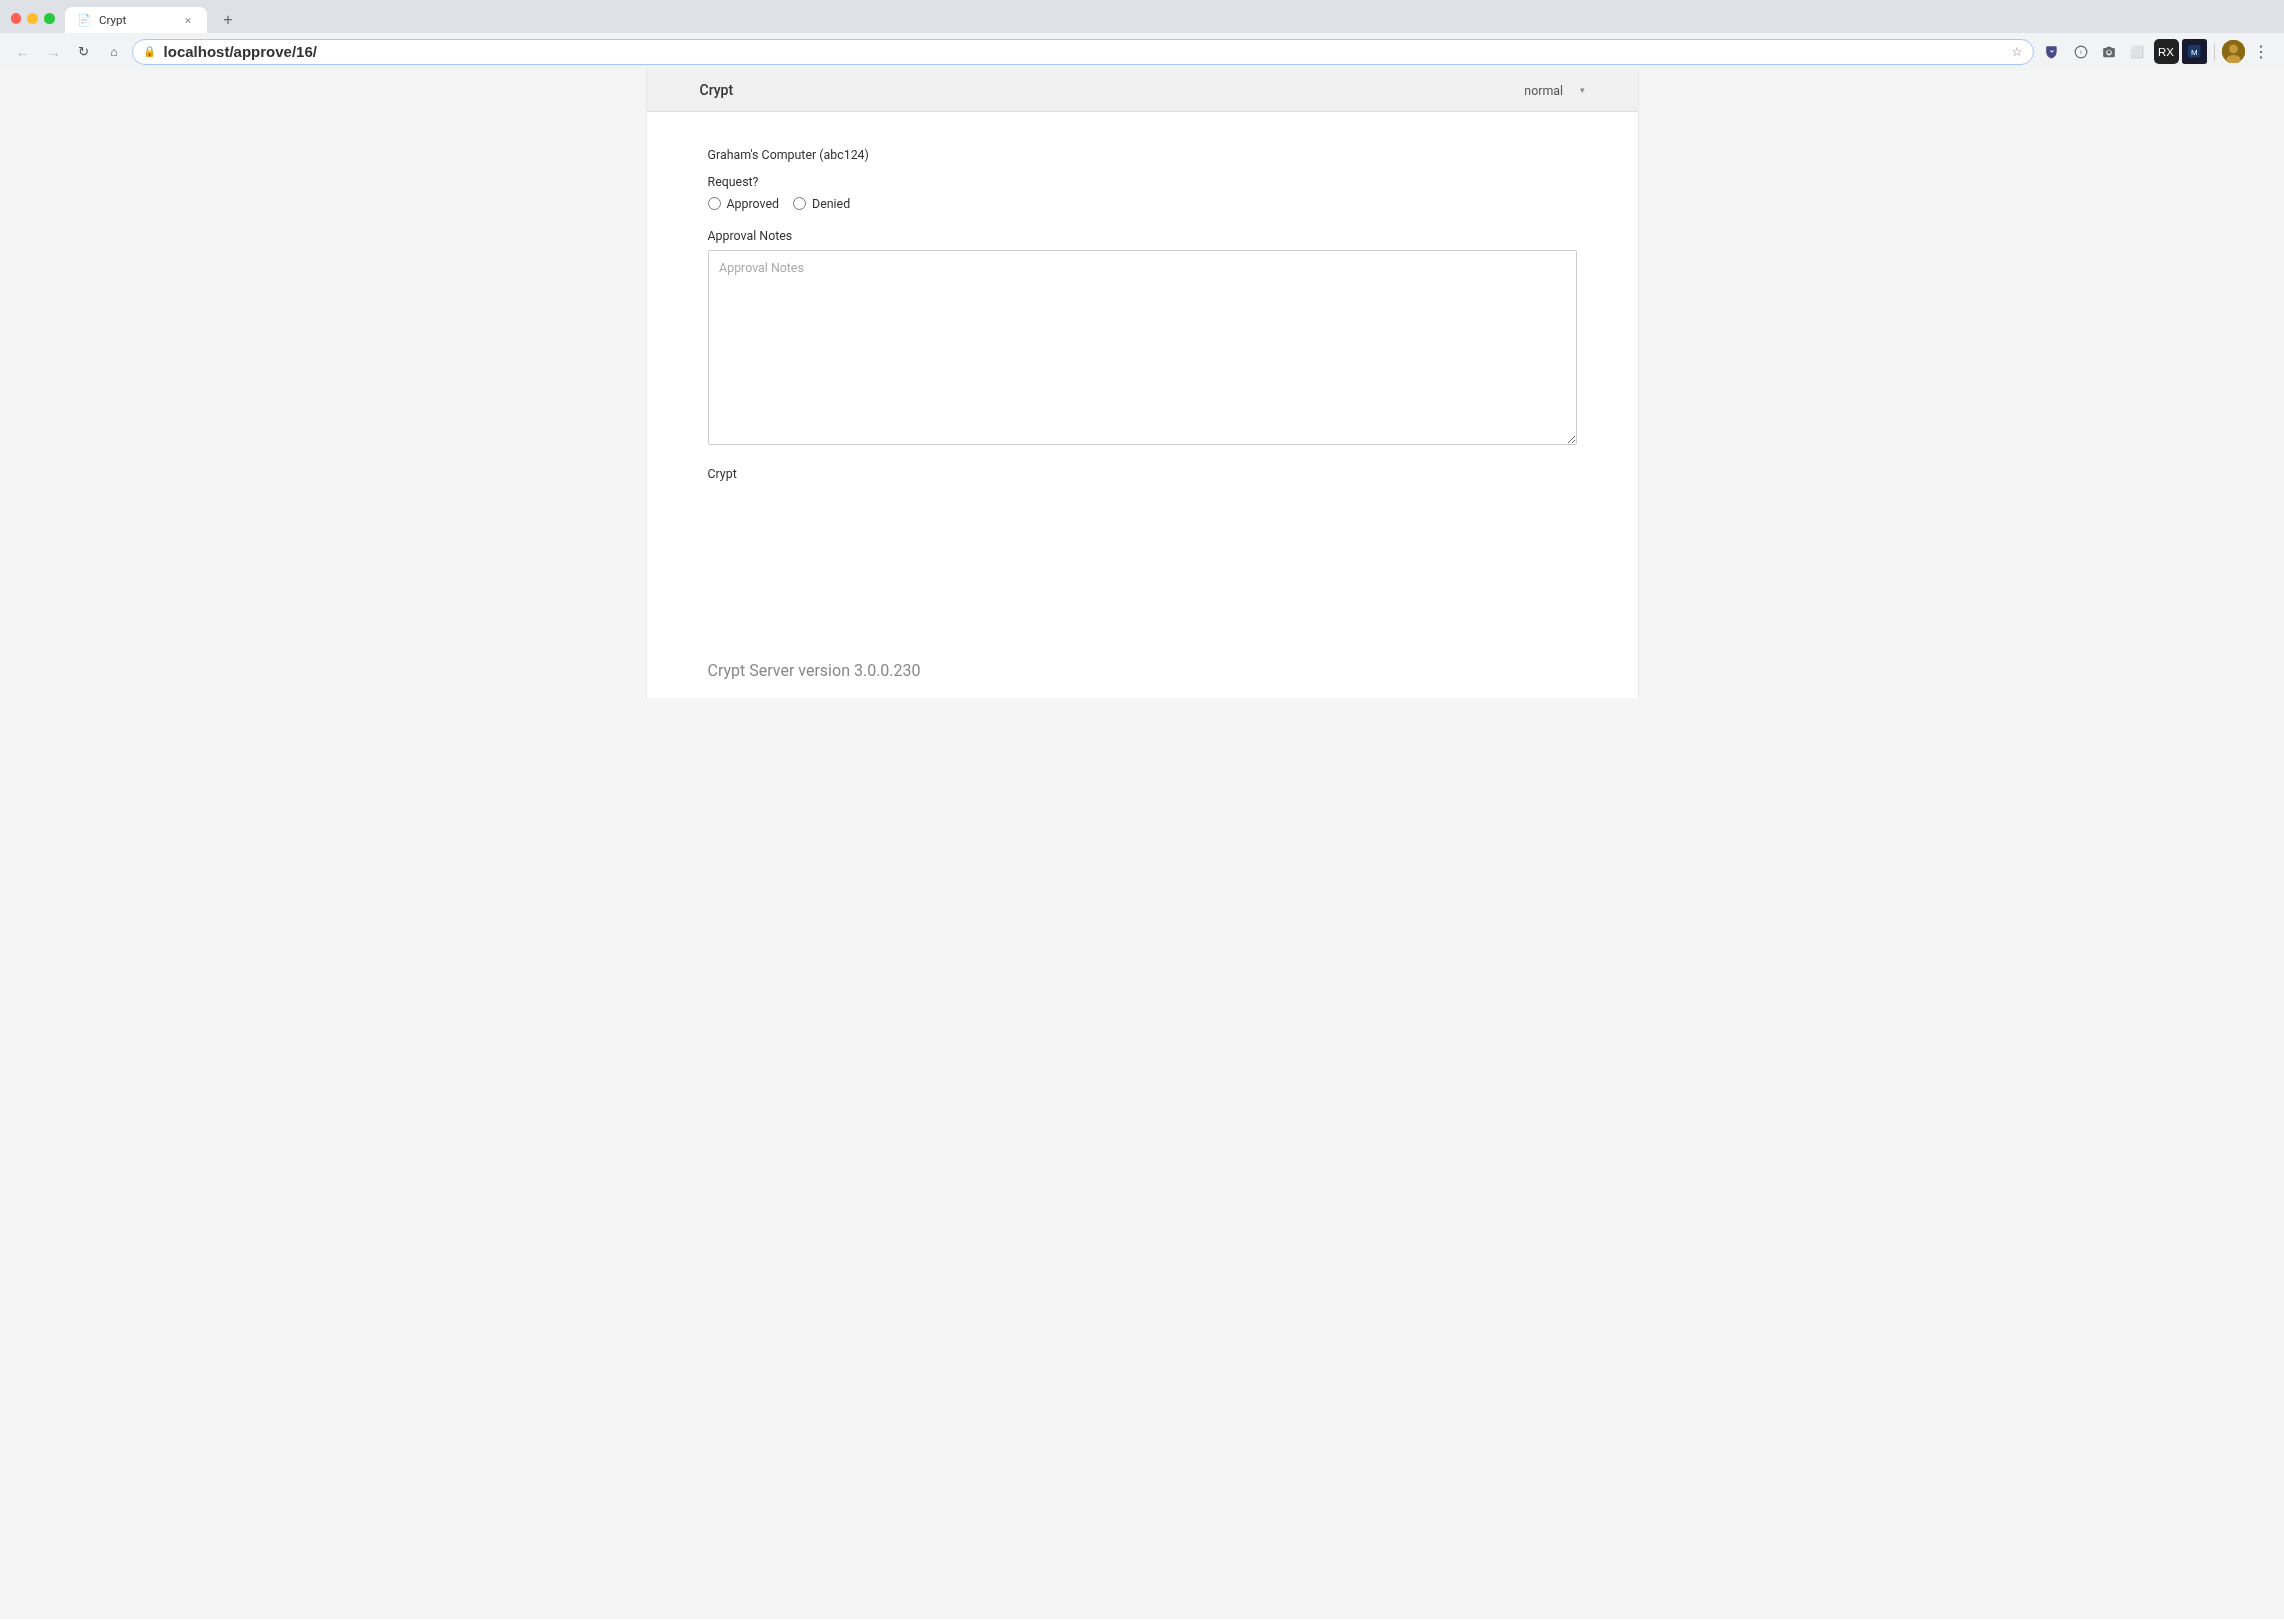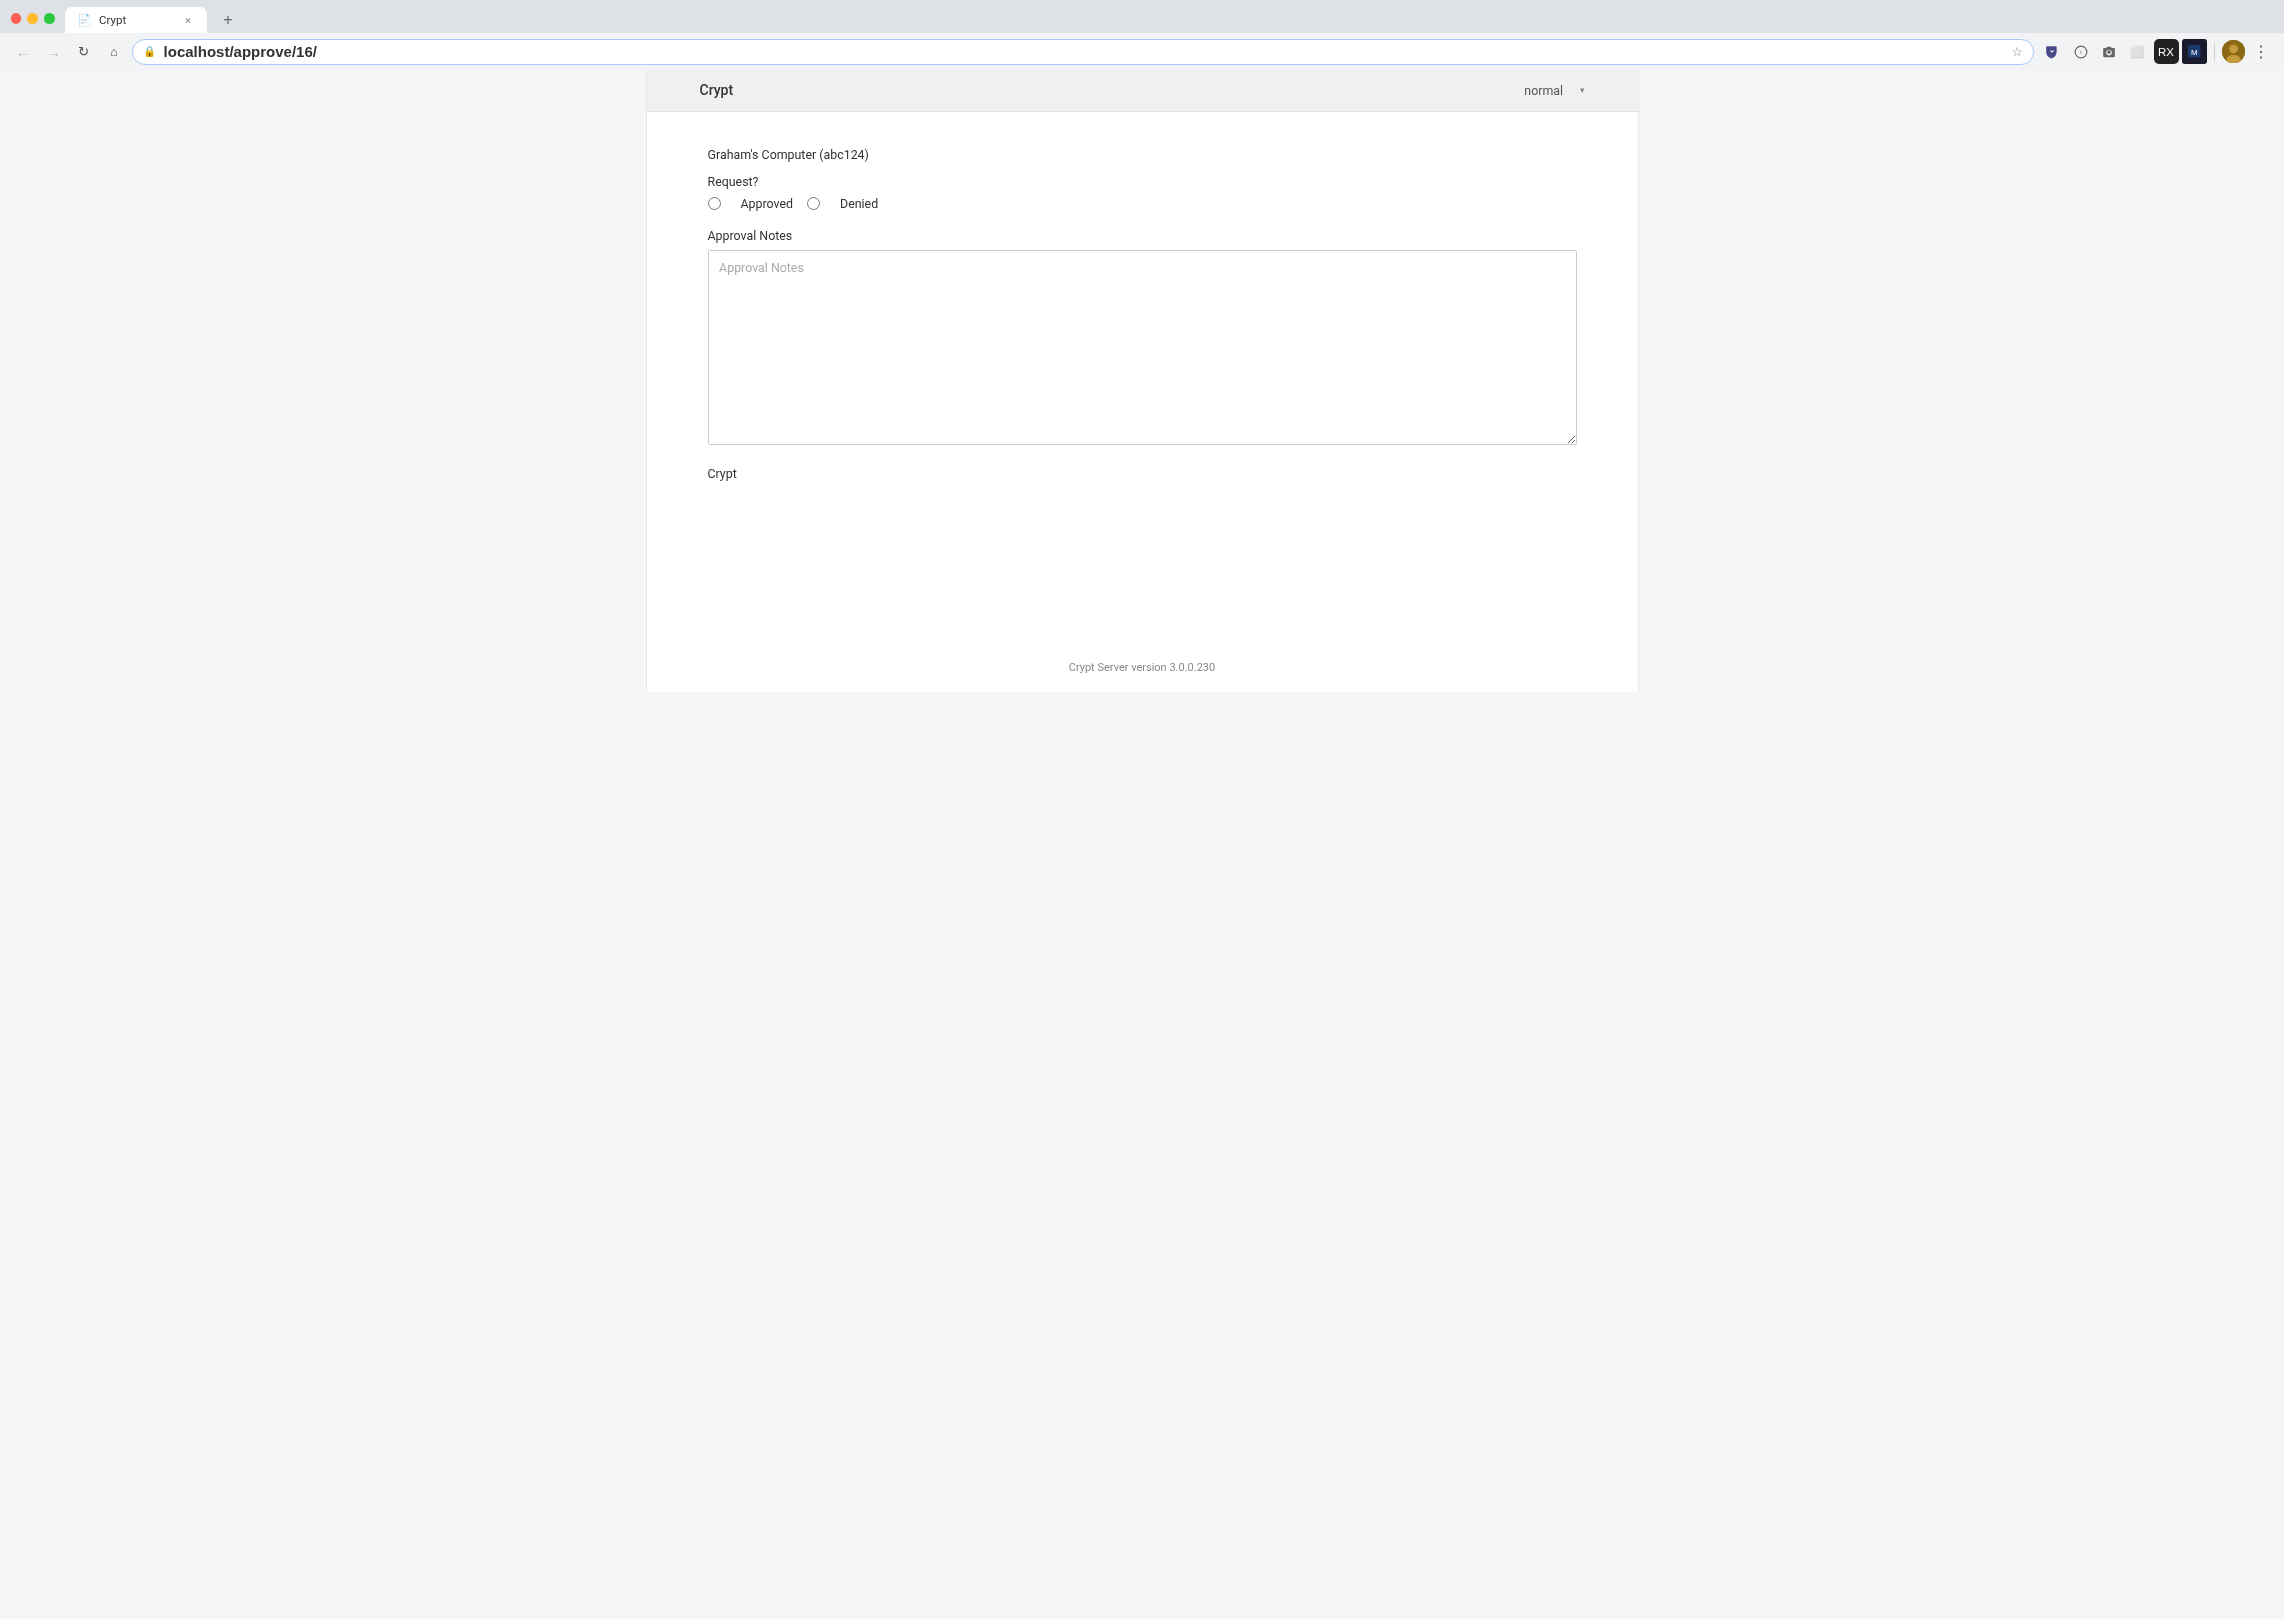--- a/index.html
+++ b/index.html
@@ -162,21 +162,21 @@
 
     .radio-group {
       display: flex;
       align-items: center;
       gap: 14px;
     }
 
     .radio-option {
       display: flex;
       align-items: center;
-      gap: 20px;
+      gap: 6px;
       font-size: 12.4px;
       color: #333;
       cursor: pointer;
     }
 
     .radio-option input[type="radio"] {
       cursor: pointer;
       accent-color: #555;
     }
 
@@ -204,22 +204,22 @@
       color: #333;
       cursor: pointer;
       padding: 0;
       font-family: -apple-system, BlinkMacSystemFont, 'Segoe UI', Roboto, sans-serif;
     }
 
     .page-footer {
       max-width: 975px;
       margin: 0 auto;
       padding: 17.7px 53px;
-      text-align: center;
-      font-size: 11px;
+      text-align: left;
+      font-size: 16px;
       color: #888;
     }
 
     
     .content-area {
       background: #fff;
       border-left: 0.9px solid #e8e8e8;
       border-right: 0.9px solid #e8e8e8;
       max-width: 993px;
       margin: 0 auto;

